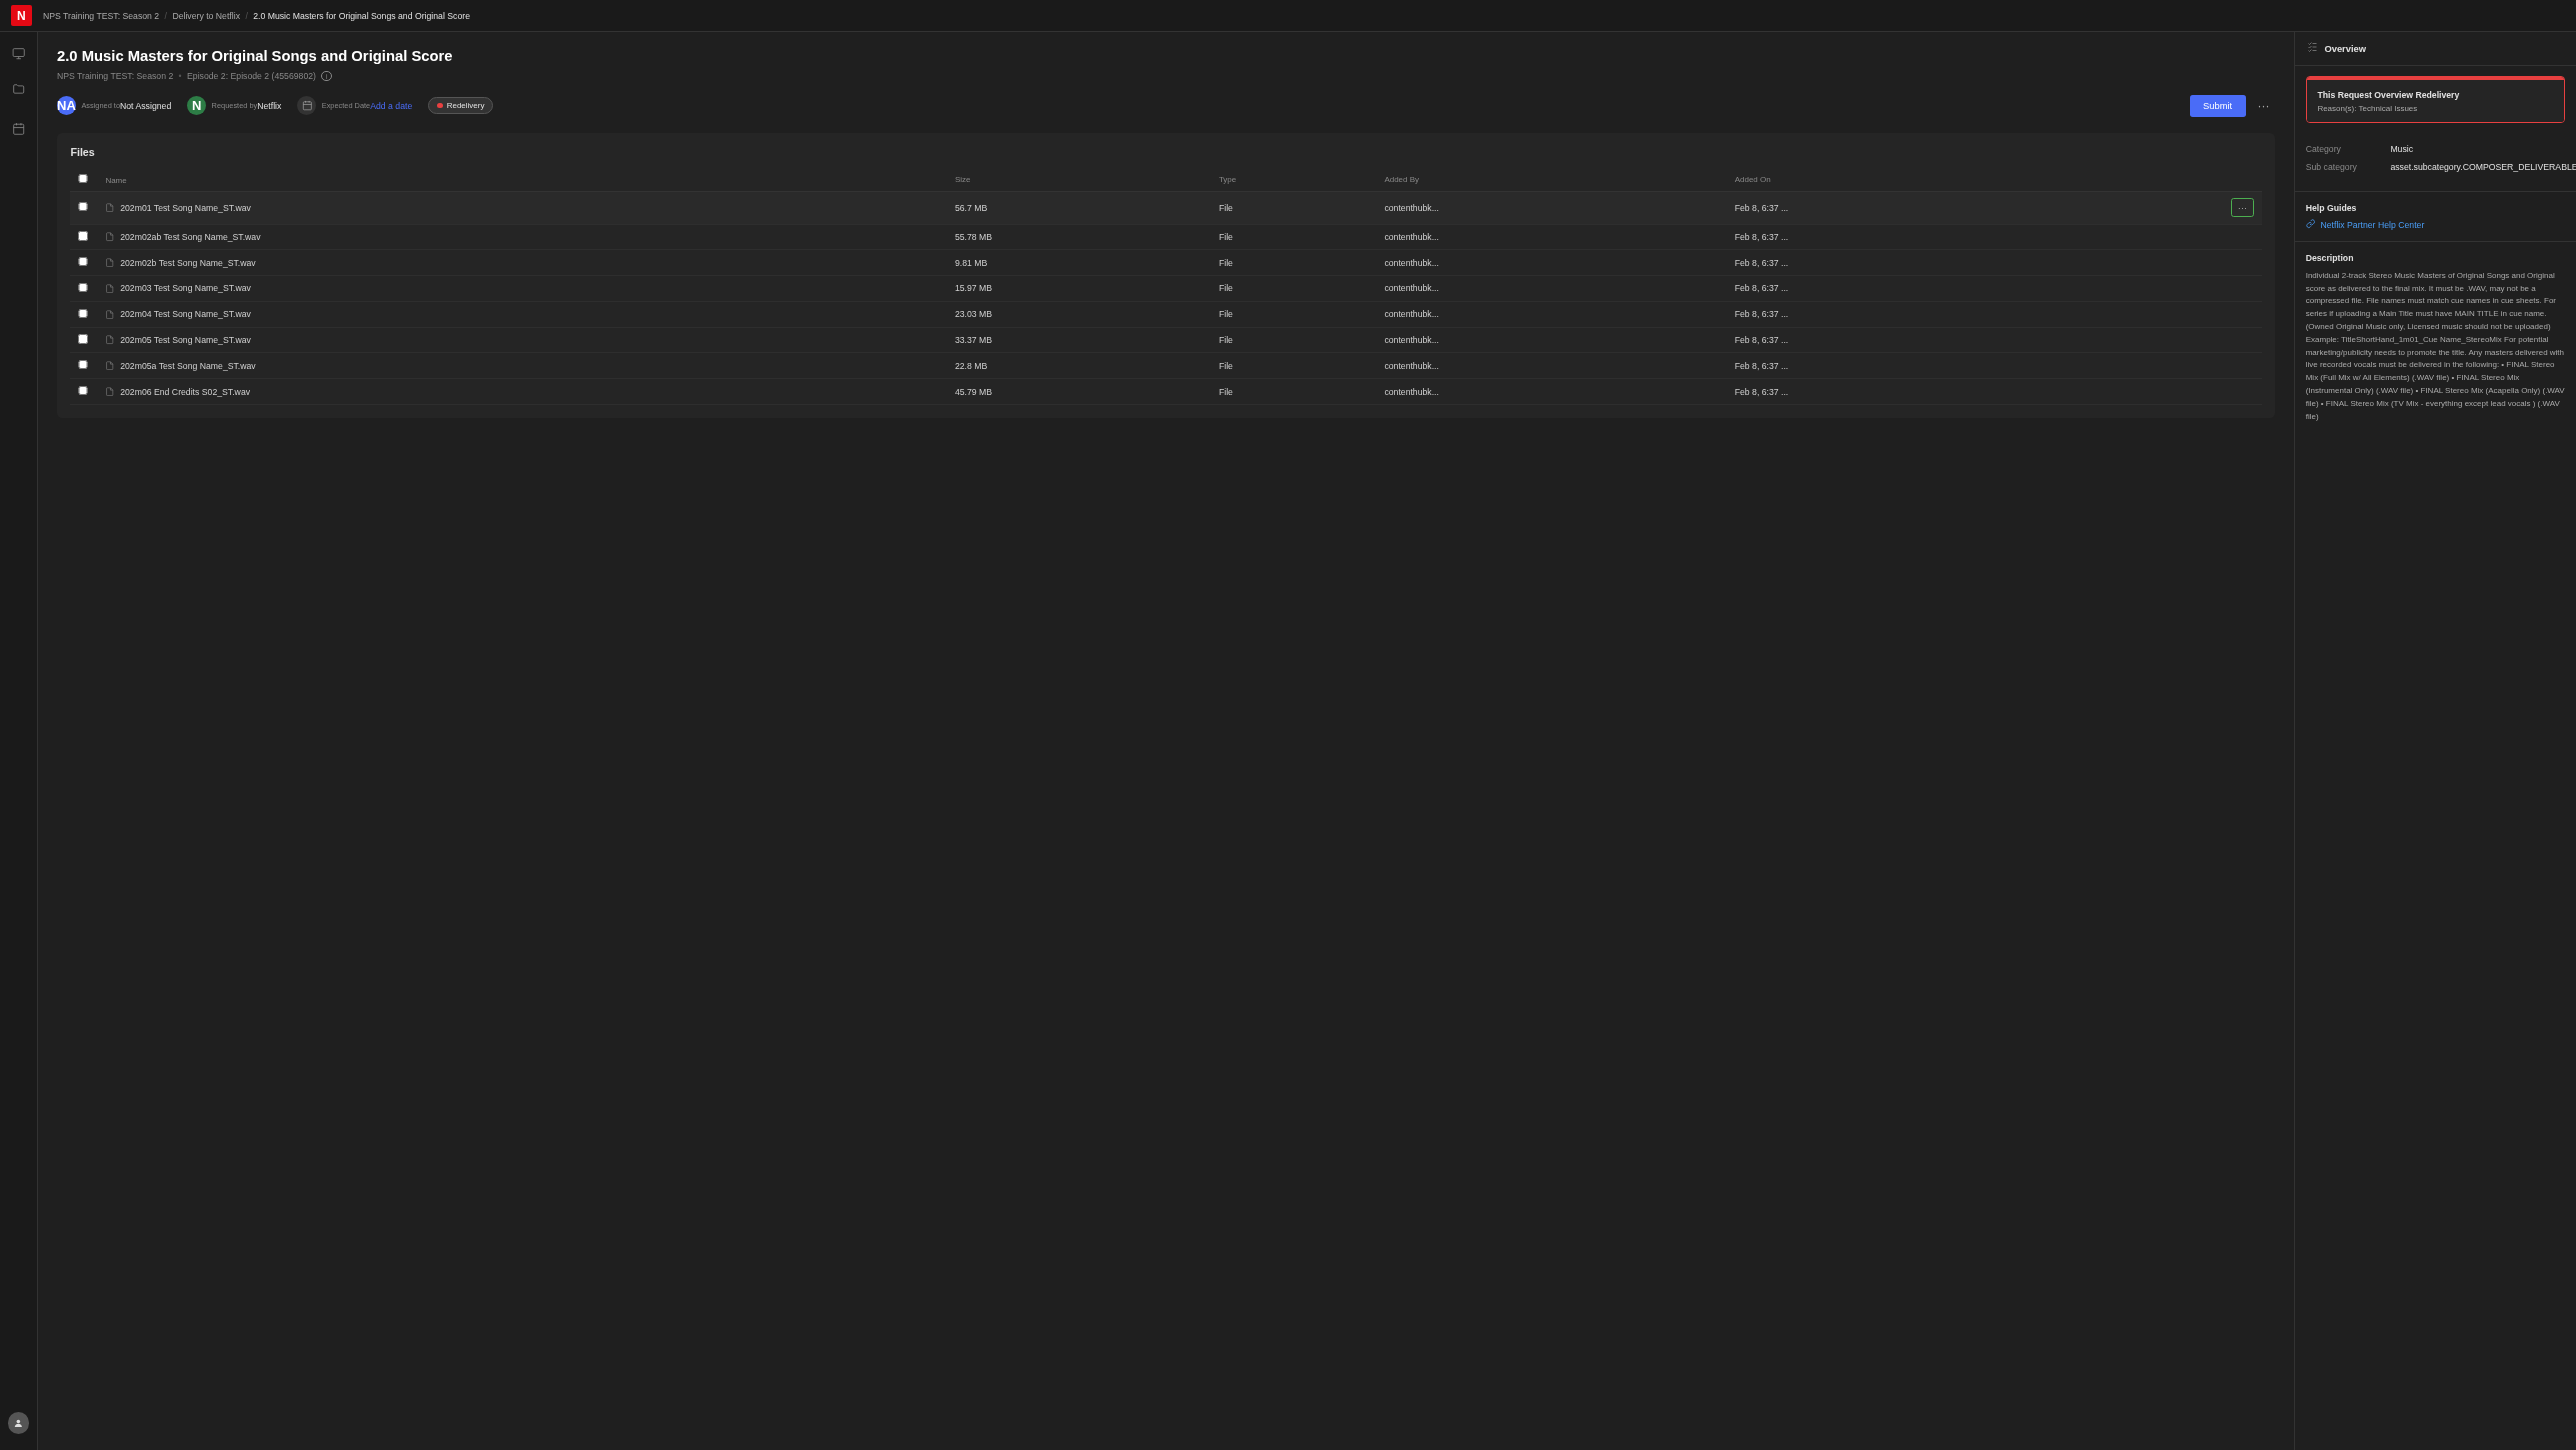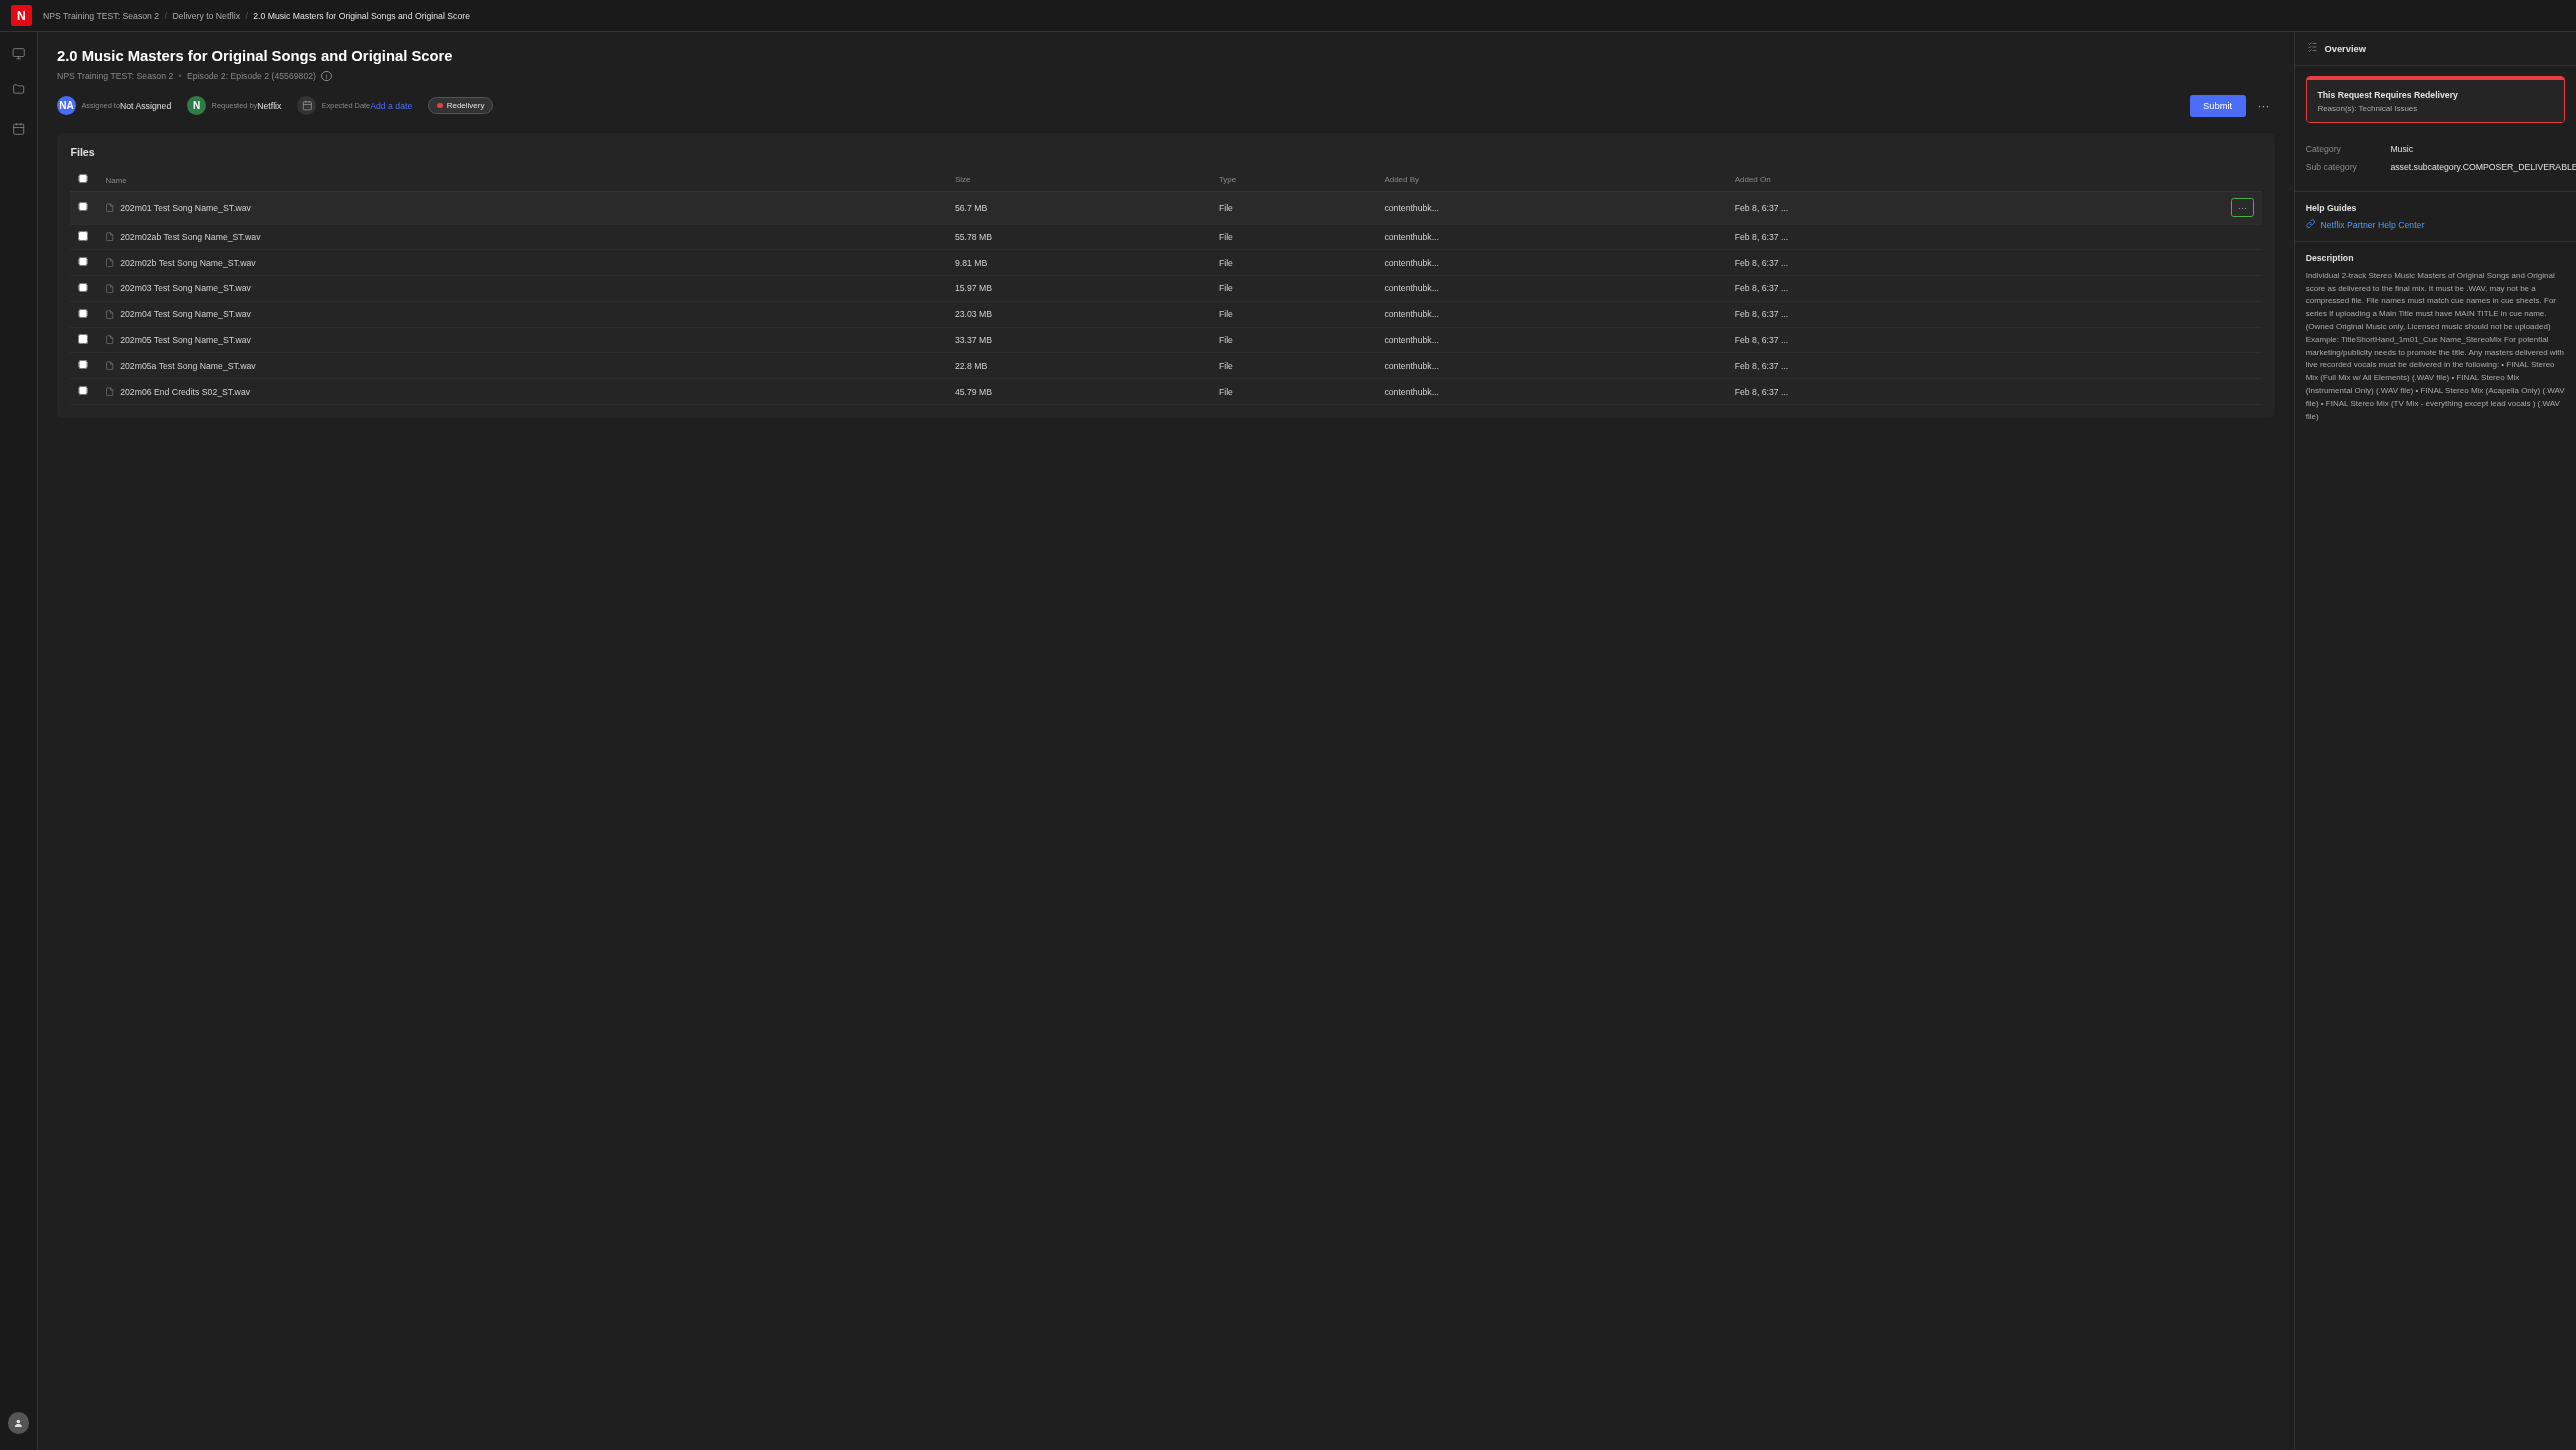--- a/index.html
+++ b/index.html
@@ -142,21 +142,21 @@
       align-items: center;
       gap: 5.4px;
     }
     .avatar {
       width: 19px;
       height: 19px;
       border-radius: 50%;
       display: flex;
       align-items: center;
       justify-content: center;
-      font-size: 10px;
+      font-size: 13px;
       font-weight: 600;
       flex-shrink: 0;
     }
     .avatar.blue { background: #4a6cf7; color: white; }
     .avatar.green { background: #2d7d46; color: white; }
     .action-label-group { display: flex; flex-direction: row; }
     .action-label { color: #888; font-size: 7.4px; }
     .action-value { color: #e0e0e0; font-size: 8.7px; font-weight: 500; }
     .action-value.blue { color: #4a6cf7; }
 
@@ -756,21 +756,21 @@
           <svg width="12" height="12" viewBox="0 0 24 24" fill="none" stroke="currentColor" stroke-width="1.5">
             <path d="M13 5H21M13 12H21M13 19H21M5 5l2 2 4-4M5 12l2 2 4-4M5 19l2 2 4-4"></path>
           </svg>
         </span>
         <span class="panel-header-title">Overview</span>
       </div>
 
       <div class="redelivery-alert">
         <div class="redelivery-alert-bar"></div>
         <div class="redelivery-alert-body">
-          <div class="redelivery-alert-title">This Request Requires Redelivery</div>
+          <div class="redelivery-alert-title">This Request Overview Redelivery</div>
           <div class="redelivery-alert-reason">
             <span>Reason(s):</span>
             <span>Technical Issues</span>
           </div>
         </div>
       </div>
 
       <div class="panel-info-section">
         <div class="info-row">
           <span class="info-row-label">Category</span>

